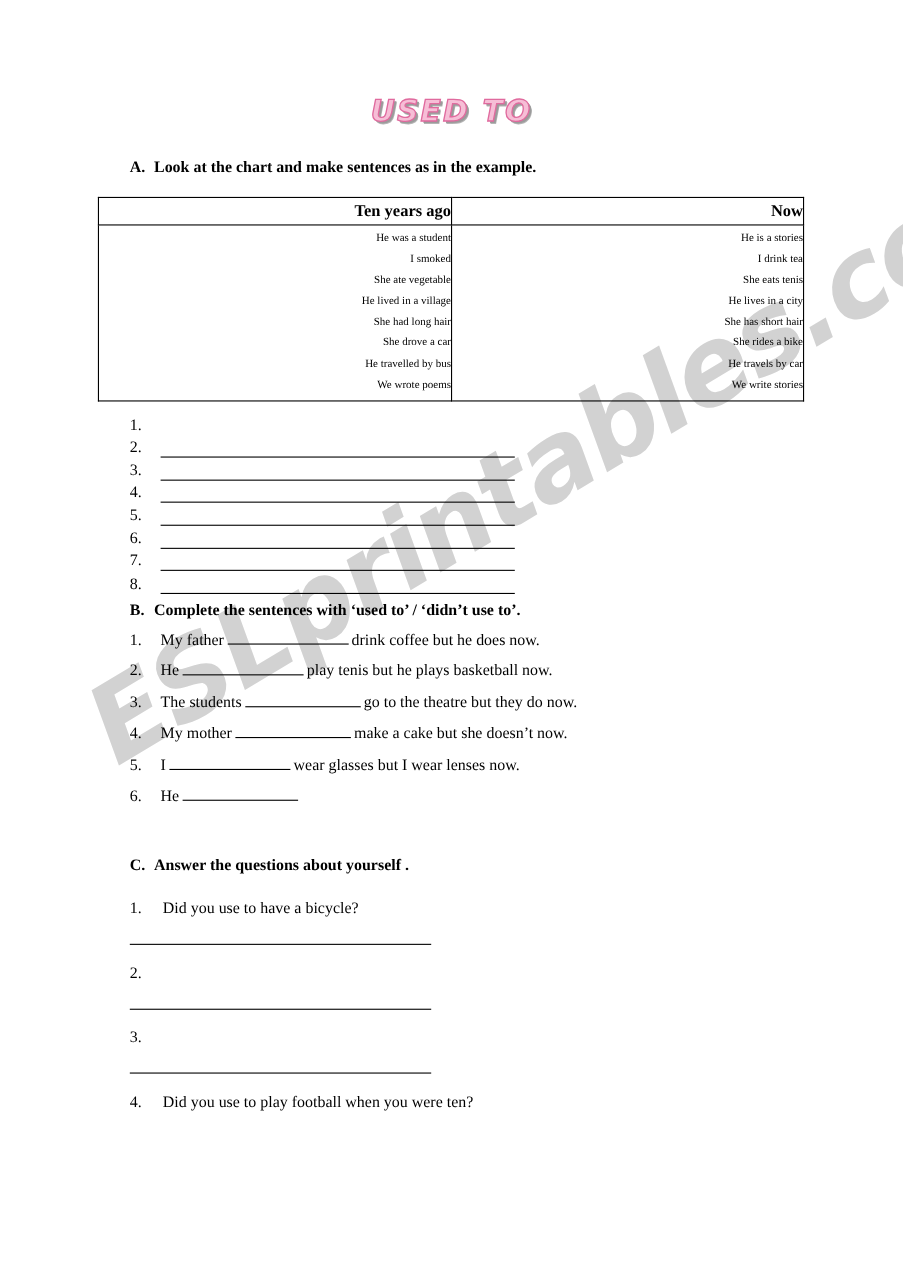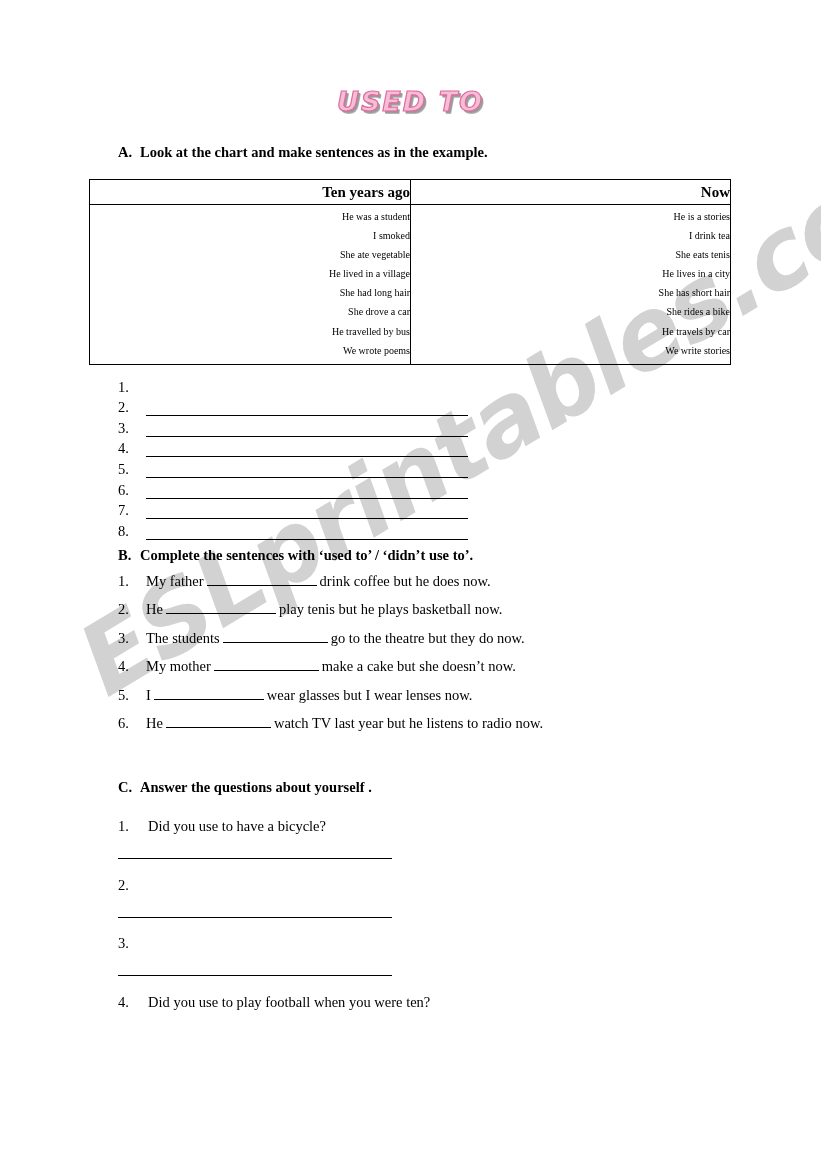--- a/index.html
+++ b/index.html
@@ -319,21 +319,20 @@
       <div class="b-row">
         <span class="b-num">5.</span>
         <span>I</span>
         <span class="blank" style="width:110px;"></span>
         <span>wear glasses but I wear lenses now.</span>
       </div>
       <div class="b-row">
         <span class="b-num">6.</span>
         <span>He</span>
         <span class="blank" style="width:105px;"></span>
-        <span>watch TV last year but he listens to radio now.</span>
       </div>
     </div>
 
     <div class="section-head" style="left:118px; top:779px;">
       <span class="letter">C.</span><span>Answer the questions about yourself .</span>
     </div>
 
     <div id="c-items">
       <div class="c-block">
         <div class="c-q">

